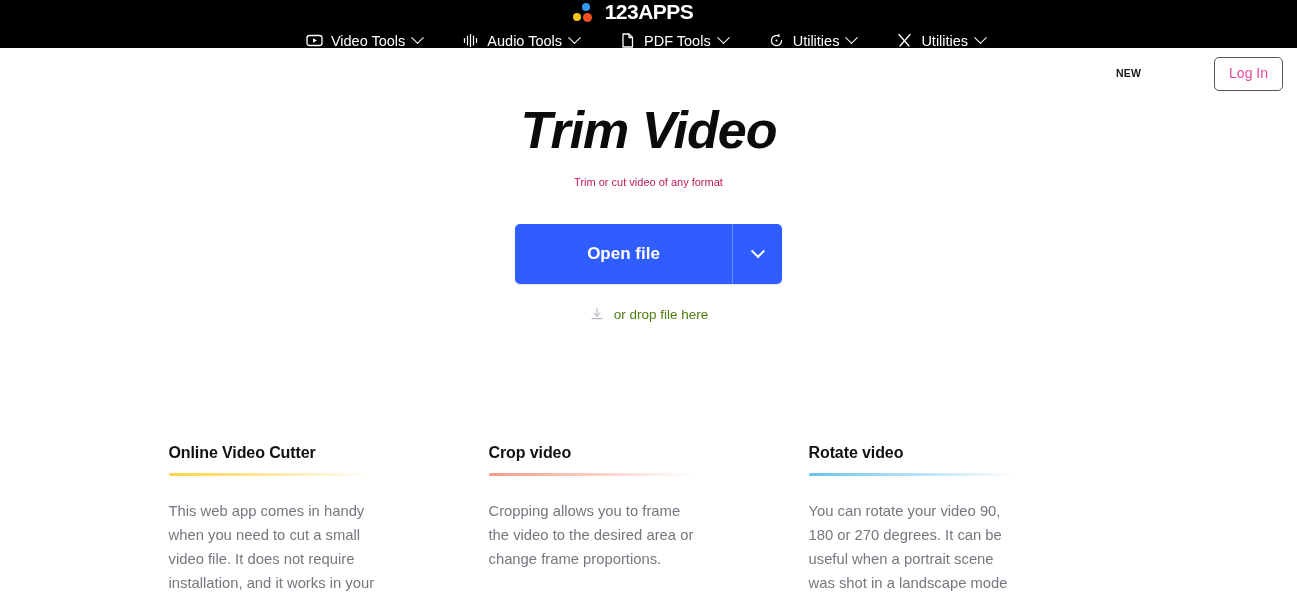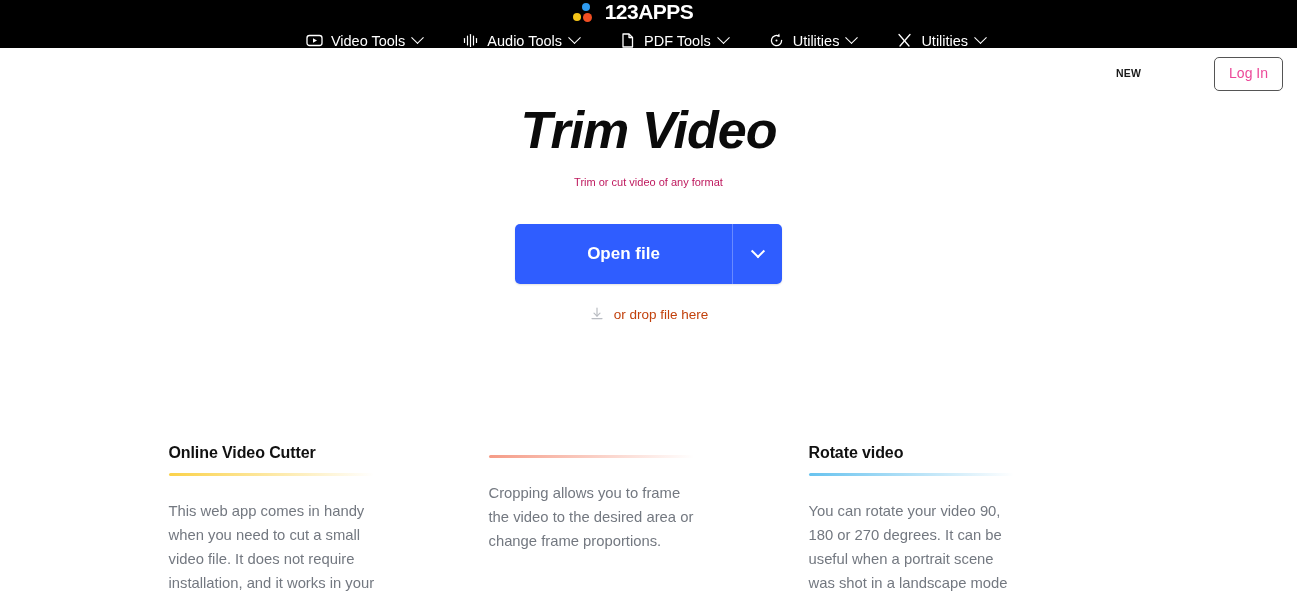--- a/index.html
+++ b/index.html
@@ -200,21 +200,21 @@
     border-bottom: 2px solid #ffffff;
     transform: rotate(45deg) translate(-2px,-2px);
   }
 
   .drop-hint {
     margin-top: 22px;
     display: flex;
     align-items: center;
     justify-content: center;
     gap: 9px;
-    color: #c2410c;
+    color: #4d7c0f;
     font-size: 13.5px;
   }
   .drop-icon { display: inline-flex; }
 
   
   .features {
     margin-top: 122px;
     display: flex;
     justify-content: center;
     gap: 0;
@@ -373,20 +373,21 @@
 
 <div class="features">
 
   <div class="feature-col">
     <div class="feature-title">Online Video Cutter</div>
     <div class="feature-rule rule-yellow"></div>
     <div class="feature-body">This web app comes in handy when you need to cut a small video file. It does not require installation, and it works in your</div>
   </div>
 
   <div class="feature-col">
+    <div class="feature-title">Crop video</div>
     <div class="feature-rule rule-salmon"></div>
     <div class="feature-body">Cropping allows you to frame the video to the desired area or change frame proportions.</div>
   </div>
 
   <div class="feature-col">
     <div class="feature-title">Rotate video</div>
     <div class="feature-rule rule-blue"></div>
     <div class="feature-body">You can rotate your video 90, 180 or 270 degrees. It can be useful when a portrait scene was shot in a landscape mode</div>
   </div>
 

